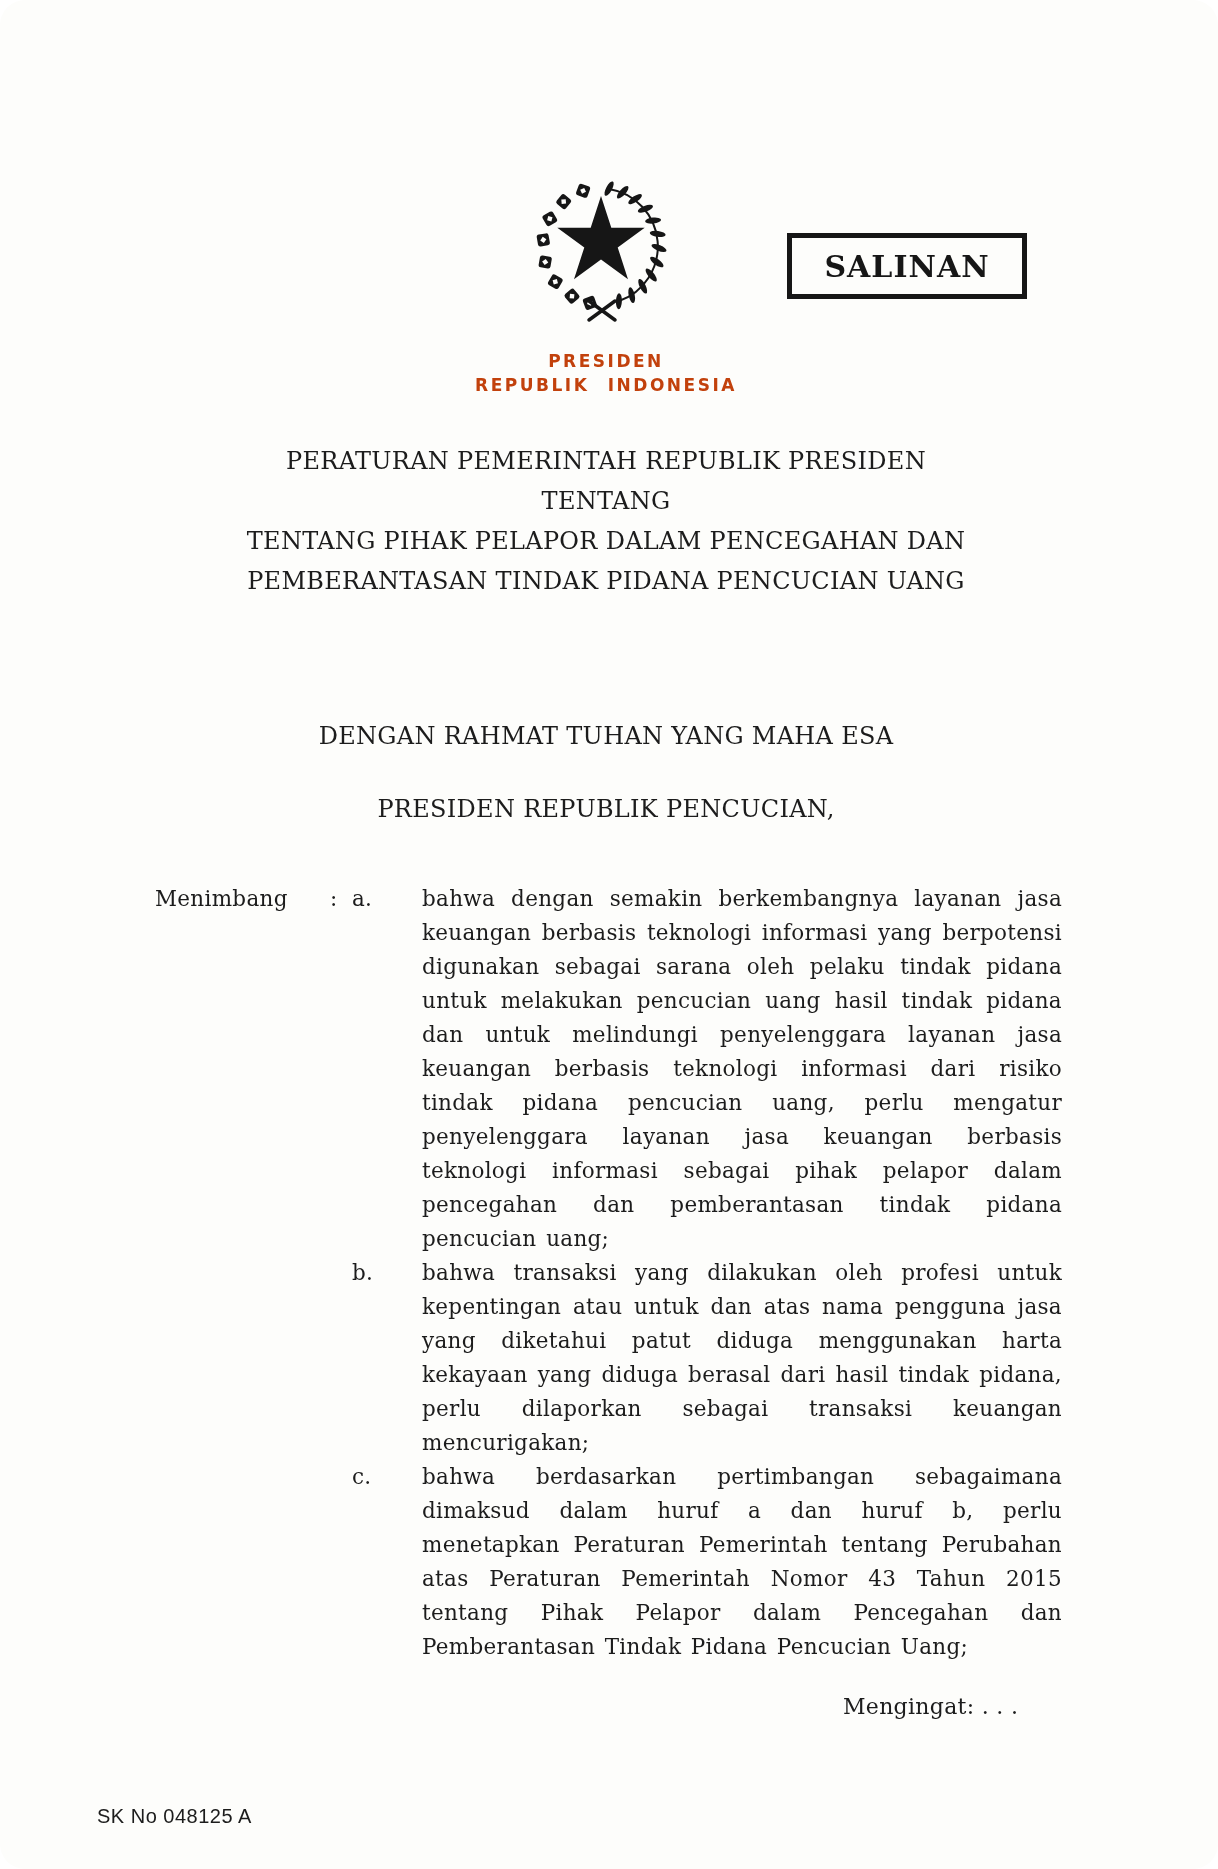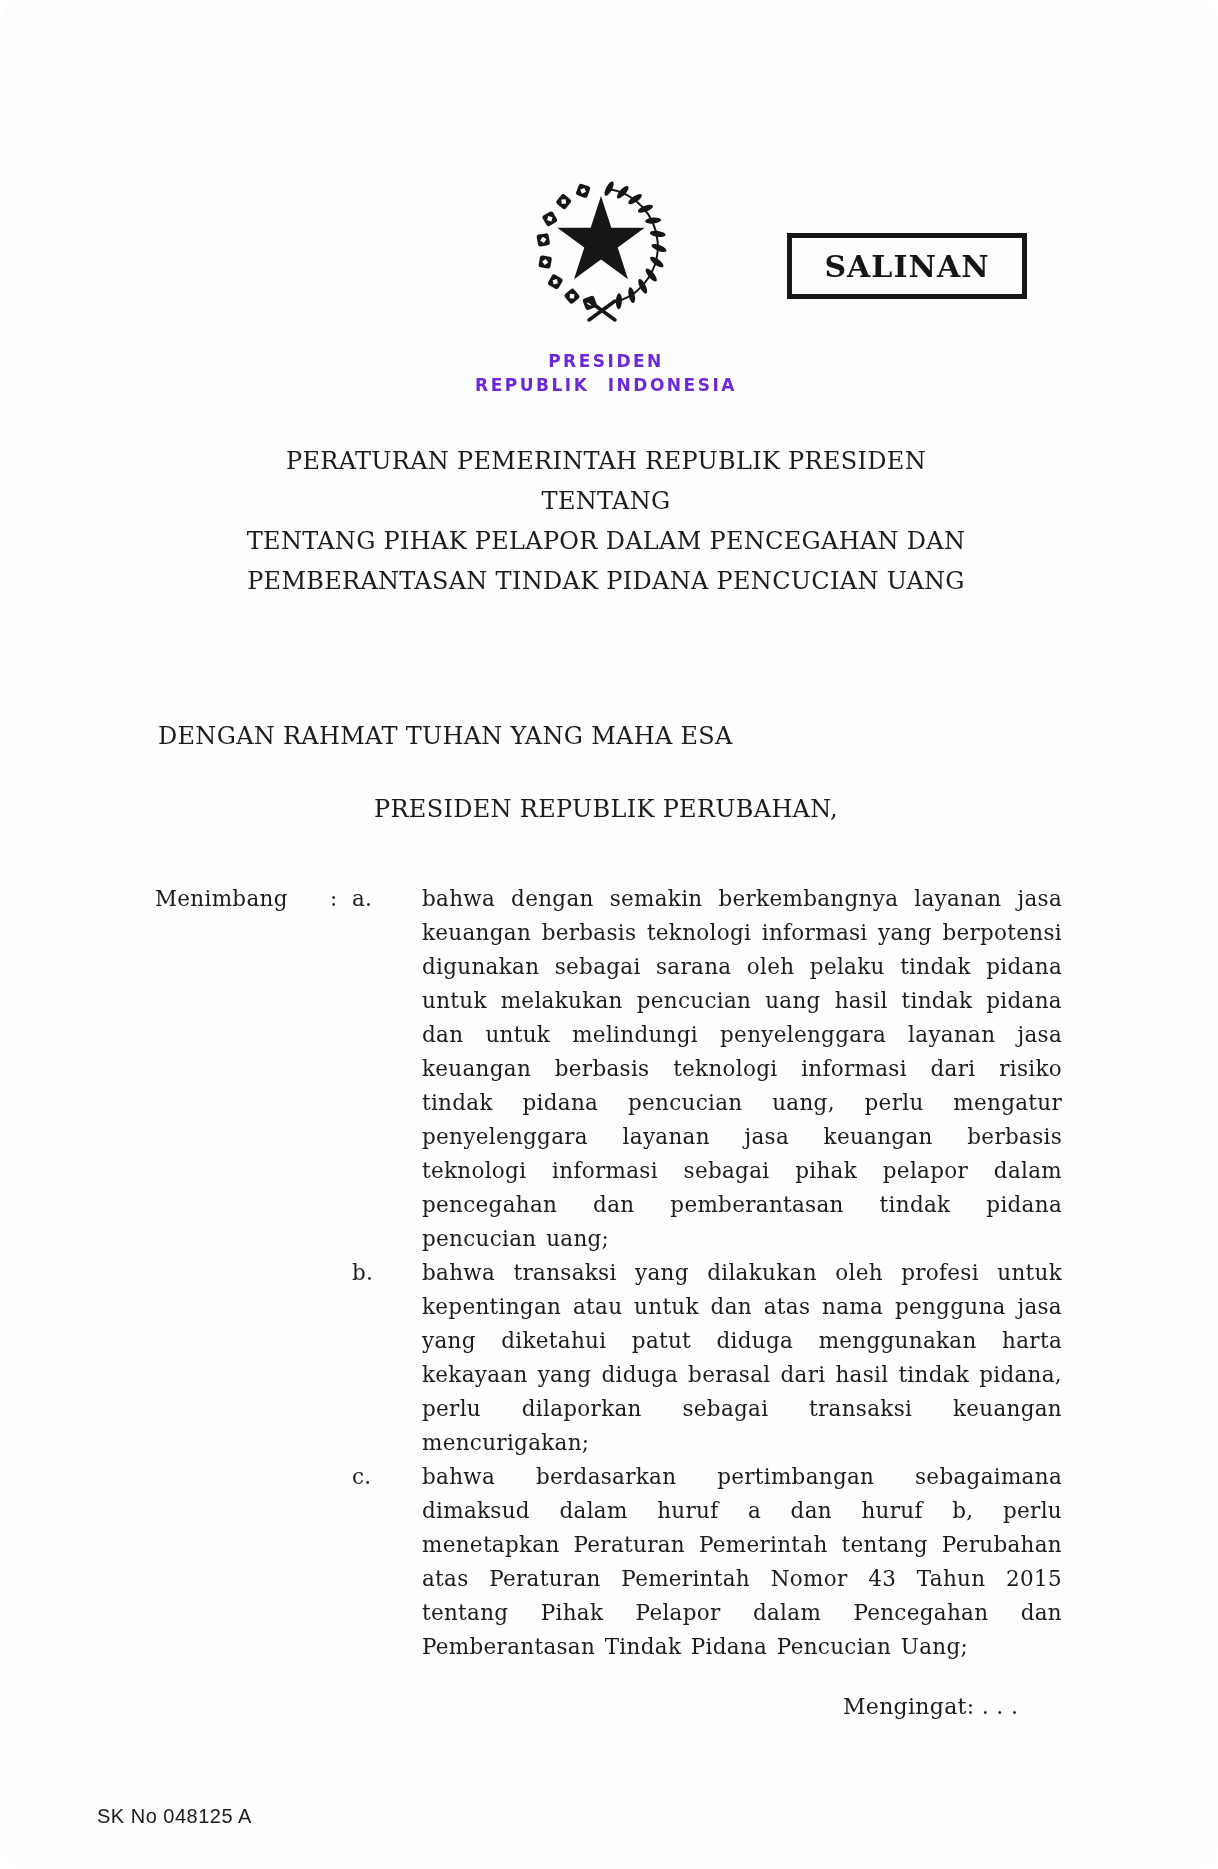--- a/index.html
+++ b/index.html
@@ -18,31 +18,31 @@
     position:absolute;left:787px;top:233px;width:230px;height:56px;
     border:5px solid #161616;display:flex;align-items:center;justify-content:center;
   }
   .salinan-box .stamp-text{
     font-family:"DejaVu Serif", serif;font-weight:bold;font-size:30px;
     letter-spacing:1px;color:#161616;
   }
   
   .letterhead{
     position:absolute;left:158px;top:351px;width:896px;text-align:center;
-    font-family:"DejaVu Sans", sans-serif;font-weight:bold;color:#6d28d9;
+    font-family:"DejaVu Sans", sans-serif;font-weight:bold;color:#c2410c;
   }
   .letterhead .lh1{font-size:17px;letter-spacing:2.5px;word-spacing:6px;}
   .letterhead .lh2{font-size:17px;letter-spacing:2.5px;word-spacing:10px;margin-top:4px;}
   
   .title-block{
     position:absolute;left:158px;top:441px;width:896px;text-align:center;
     font-size:24px;line-height:40px;letter-spacing:0.3px;
   }
   .invocation{
-    position:absolute;left:158px;top:722px;width:896px;text-align:left;
+    position:absolute;left:158px;top:722px;width:896px;text-align:center;
     font-size:24px;letter-spacing:0.3px;
   }
   .authority{
     position:absolute;left:158px;top:795px;width:896px;text-align:center;
     font-size:24px;letter-spacing:0.3px;
   }
   
   .considering{
     position:absolute;left:155px;top:882px;width:915px;
     font-size:21.5px;line-height:34px;letter-spacing:0.3px;
@@ -142,21 +142,21 @@
 
   <div class="title-block">
     <div>PERATURAN PEMERINTAH REPUBLIK PRESIDEN</div>
     <div>TENTANG</div>
     <div>TENTANG PIHAK PELAPOR DALAM PENCEGAHAN DAN</div>
     <div>PEMBERANTASAN TINDAK PIDANA PENCUCIAN UANG</div>
   </div>
 
   <div class="invocation">DENGAN RAHMAT TUHAN YANG MAHA ESA</div>
 
-  <div class="authority">PRESIDEN REPUBLIK PERUBAHAN,</div>
+  <div class="authority">PRESIDEN REPUBLIK PENCUCIAN,</div>
 
   <div class="considering">
     <div class="label">Menimbang</div>
     <div class="separator">:</div>
     <div class="items">
       <div class="item">
         <span class="letter">a.</span>
         <div class="text">bahwa dengan semakin berkembangnya layanan jasa keuangan berbasis teknologi informasi yang berpotensi digunakan sebagai sarana oleh pelaku tindak pidana untuk melakukan pencucian uang hasil tindak pidana dan untuk melindungi penyelenggara layanan jasa keuangan berbasis teknologi informasi dari risiko tindak pidana pencucian uang, perlu mengatur penyelenggara layanan jasa keuangan berbasis teknologi informasi sebagai pihak pelapor dalam pencegahan dan pemberantasan tindak pidana pencucian uang;</div>
       </div>
       <div class="item">

